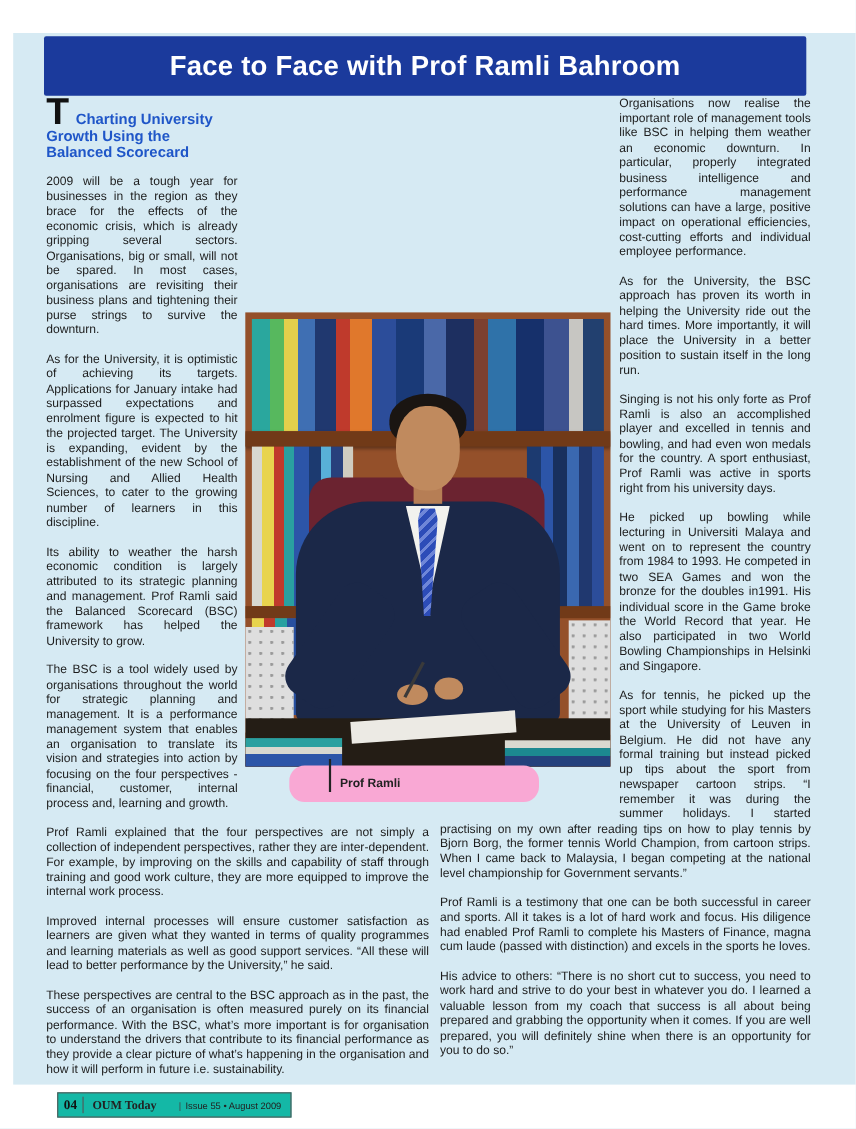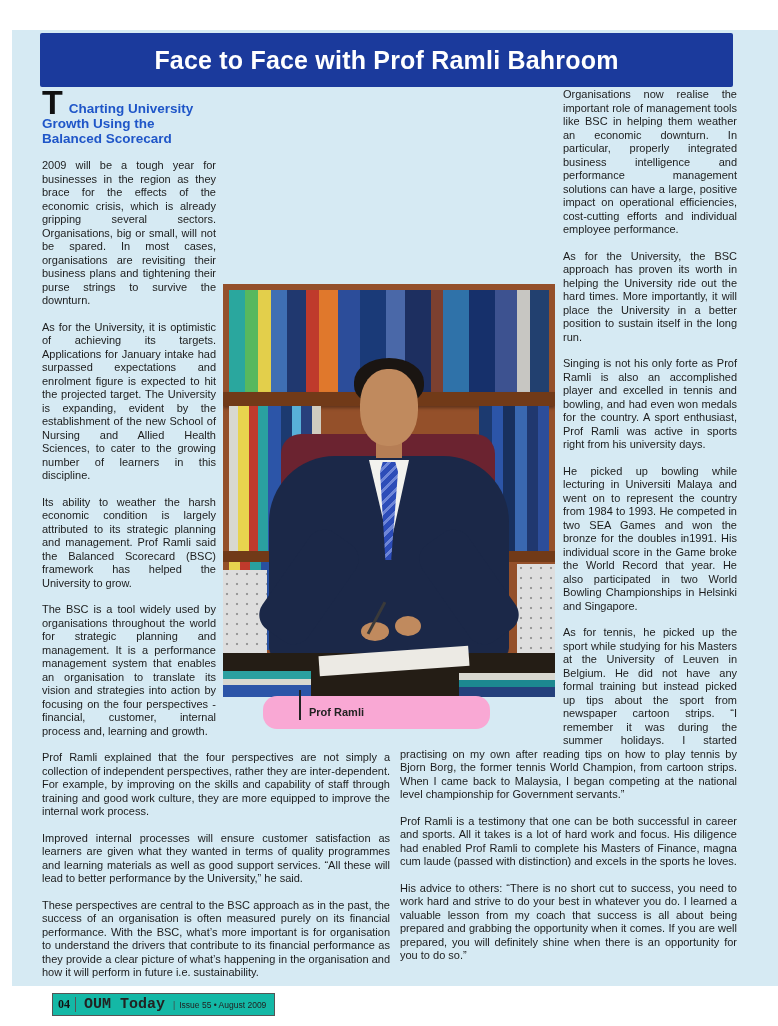--- a/index.html
+++ b/index.html
@@ -80,21 +80,21 @@
   
   .footer-box{
     position:absolute;left:52px;top:993px;height:21px;border:1px solid #555;
     display:inline-flex;align-items:center;background:#14b8a6;
   }
   .footer-num{
     display:flex;align-items:center;padding:0 5px;border-right:1px solid #555;
     font-family:"Liberation Serif","DejaVu Serif",serif;font-weight:bold;font-size:12px;color:#111;
   }
   .footer-text{display:flex;align-items:center;padding:0 8px;font-size:8.5px;color:#222;white-space:nowrap;}
-  .footer-mag{font-family:Liberation Mono, monospace;font-weight:bold;font-size:15px;margin-right:8px;}
+  .footer-mag{font-family:Liberation Serif, serif;font-weight:bold;font-size:11px;margin-right:20px;}
   .footer-sep{margin:0 4px 0 0;color:#444;}
 </style>
 </head>
 <body>
 
 <div class="panel"></div>
 
 <div class="header-band">
   <span class="title">Face to Face with Prof Ramli Bahroom</span>
 </div>

